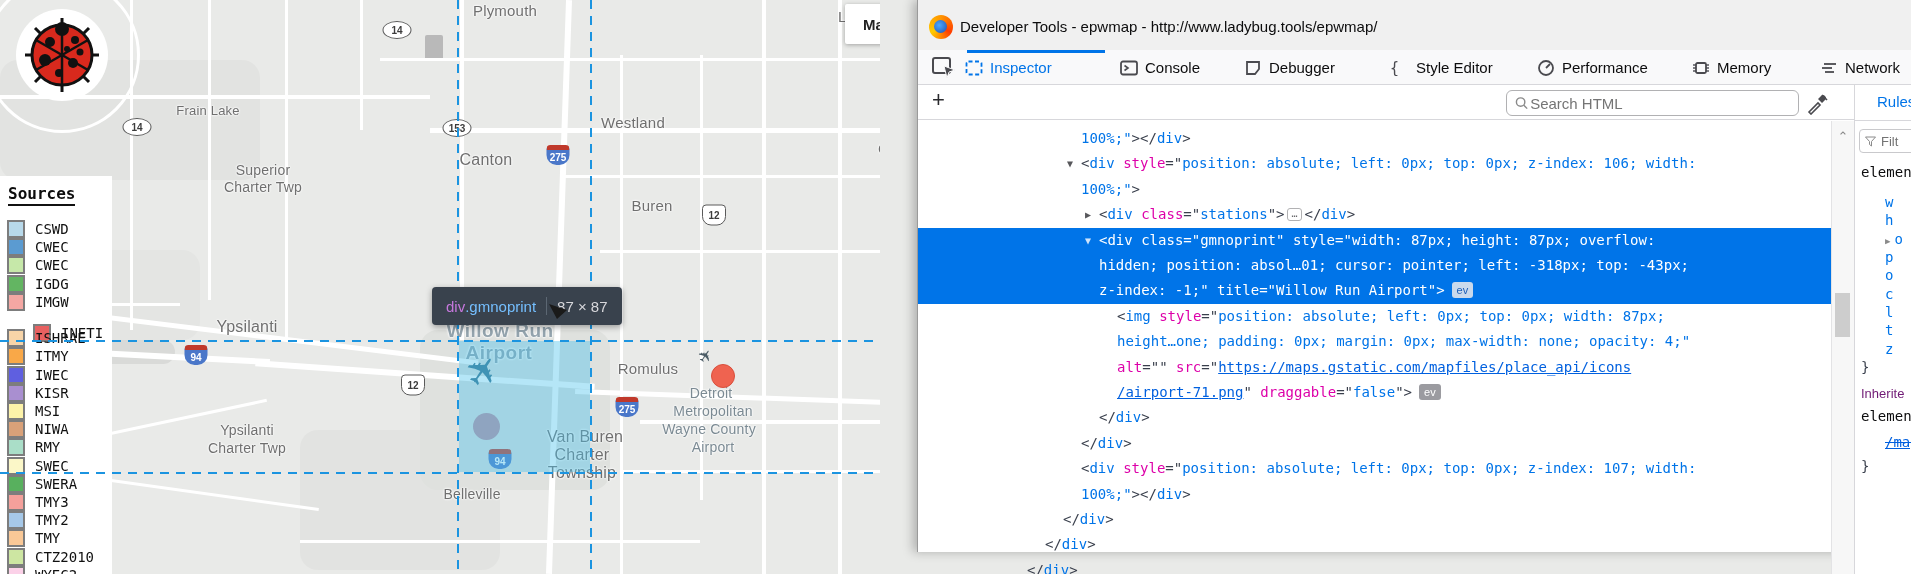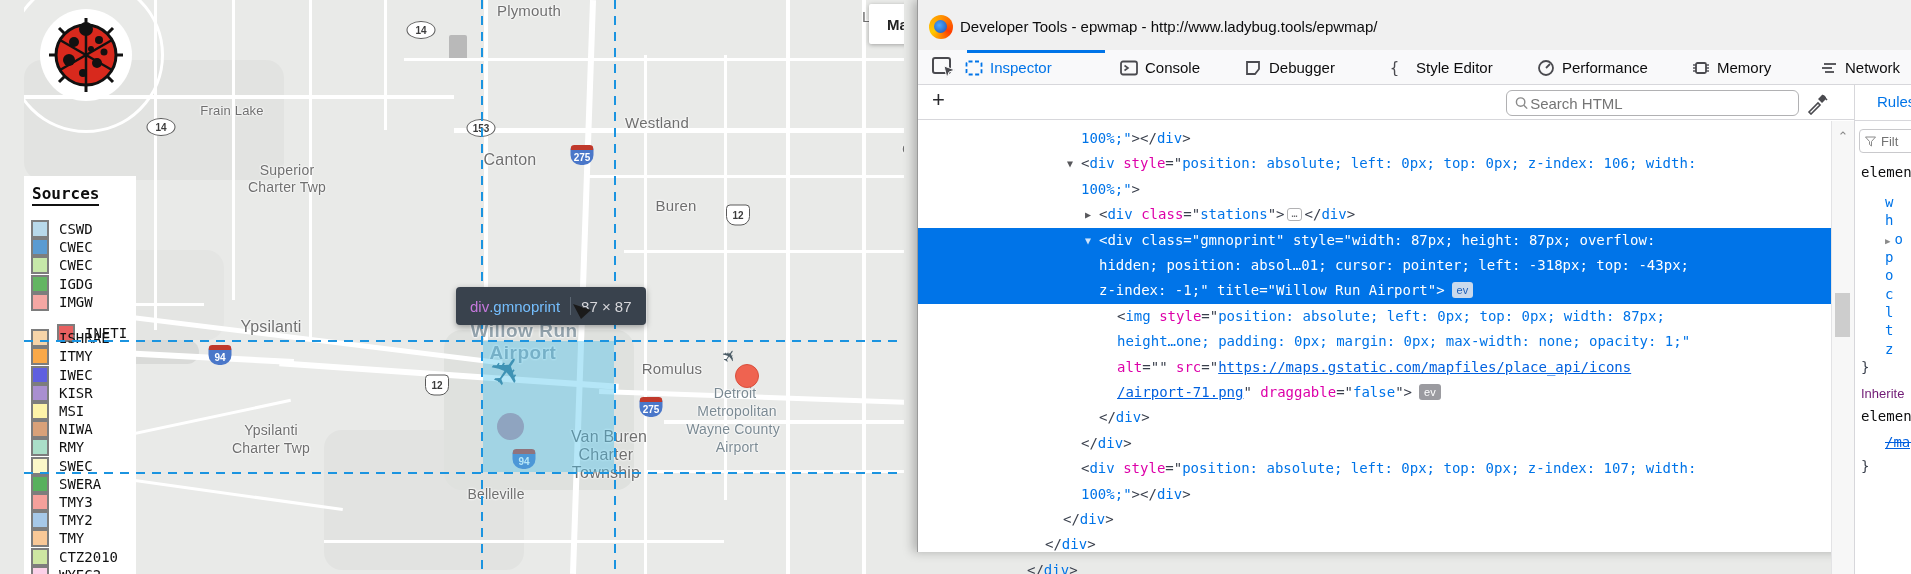--- a/index.html
+++ b/index.html
@@ -1,19 +1,19 @@
 <!DOCTYPE html>
 <html><head>
 <meta charset="utf-8">
 <style>
   html,body{margin:0;padding:0;}
   body{width:1911px;height:574px;overflow:hidden;position:relative;
        font-family:"Liberation Sans",sans-serif;background:#e9eae8;}
   
-  #map{position:absolute;left:0;top:0;width:880px;height:574px;background:#e9eae8;overflow:hidden;margin-left:24px;}
+  #map{position:absolute;left:0;top:0;width:880px;height:574px;background:#e9eae8;overflow:hidden;}
   .patch{position:absolute;border-radius:18px;}
   .road{position:absolute;background:#ffffff;}
   .maplabel{position:absolute;color:#6f6f6f;white-space:nowrap;
     text-shadow:0 0 2px #fff,0 0 2px #fff,0 0 3px #fff;letter-spacing:.2px;}
   .maplabel.air{color:#93a3ad;font-weight:bold;letter-spacing:.5px;}
   .maplabel.air2{color:#7b8a93;}
   .shield{position:absolute;transform:translate(-50%,-50%);display:flex;align-items:center;justify-content:center;
     font-size:10px;font-weight:bold;color:#3c3c3c;background:#fff;}
   .shield.oval{width:27px;height:16px;border:1.5px solid #5a5a5a;border-radius:50%;}
   .shield.us{width:22px;height:19px;border:1.5px solid #5a5a5a;border-radius:4px 4px 9px 9px;}
@@ -438,21 +438,21 @@
 
   <div id="markup">
       <div class="mline" style="top: 5px; position: absolute; left: 0px; right: 0px; padding-left: 163px;"><span class="tk-v">100%;"</span><span class="tk-p">&gt;&lt;/</span><span class="tk-k">div</span><span class="tk-p">&gt;</span></div>
       <div class="mline" style="top: 30.4px; position: absolute; left: 0px; right: 0px; padding-left: 163px;"><span class="marrow" style="left: 145px;">▼</span><span class="tk-p">&lt;</span><span class="tk-k">div</span><span class="tk-p"> </span><span class="tk-a">style</span><span class="tk-p">="</span><span class="tk-v">position: absolute; left: 0px; top: 0px; z-index: 106; width:</span></div>
       <div class="mline" style="top: 55.8px; position: absolute; left: 0px; right: 0px; padding-left: 163px;"><span class="tk-v">100%;"</span><span class="tk-p">&gt;</span></div>
       <div class="mline" style="top: 81.2px; position: absolute; left: 0px; right: 0px; padding-left: 181px;"><span class="marrow" style="left: 163px;">▶</span><span class="tk-p">&lt;</span><span class="tk-k">div</span><span class="tk-p"> </span><span class="tk-a">class</span><span class="tk-p">="</span><span class="tk-v">stations</span><span class="tk-p">"&gt;</span><span class="tk-d">…</span><span class="tk-p">&lt;/</span><span class="tk-k">div</span><span class="tk-p">&gt;</span></div>
       <div class="mline sel" style="top: 106.6px; position: absolute; left: 0px; right: 0px; padding-left: 181px;"><span class="marrow" style="left: 163px;">▼</span><span class="tk-p">&lt;</span><span class="tk-k">div</span><span class="tk-p"> </span><span class="tk-a">class</span><span class="tk-p">="</span><span class="tk-v">gmnoprint</span><span class="tk-p">" </span><span class="tk-a">style</span><span class="tk-p">="</span><span class="tk-v">width: 87px; height: 87px; overflow:</span></div>
       <div class="mline sel" style="top: 132px; position: absolute; left: 0px; right: 0px; padding-left: 181px;"><span class="tk-v">hidden; position: absol…01; cursor: pointer; left: -318px; top: -43px;</span></div>
       <div class="mline sel" style="top: 157.4px; position: absolute; left: 0px; right: 0px; padding-left: 181px;"><span class="tk-v">z-index: -1;"</span><span class="tk-p"> </span><span class="tk-a">title</span><span class="tk-p">="</span><span class="tk-v">Willow Run Airport</span><span class="tk-p">"&gt;</span><span class="tk-e">ev</span></div>
       <div class="mline" style="top: 182.8px; position: absolute; left: 0px; right: 0px; padding-left: 199px;"><span class="tk-p">&lt;</span><span class="tk-k">img</span><span class="tk-p"> </span><span class="tk-a">style</span><span class="tk-p">="</span><span class="tk-v">position: absolute; left: 0px; top: 0px; width: 87px;</span></div>
-      <div class="mline" style="top: 208.2px; position: absolute; left: 0px; right: 0px; padding-left: 199px;"><span class="tk-v">height…one; padding: 0px; margin: 0px; max-width: none; opacity: 1;"</span></div>
+      <div class="mline" style="top: 208.2px; position: absolute; left: 0px; right: 0px; padding-left: 199px;"><span class="tk-v">height…one; padding: 0px; margin: 0px; max-width: none; opacity: 4;"</span></div>
       <div class="mline" style="top: 233.6px; position: absolute; left: 0px; right: 0px; padding-left: 199px;"><span class="tk-a">alt</span><span class="tk-p">="" </span><span class="tk-a">src</span><span class="tk-p">="</span><span class="tk-u">https://maps.gstatic.com/mapfiles/place_api/icons</span></div>
       <div class="mline" style="top: 259px; position: absolute; left: 0px; right: 0px; padding-left: 199px;"><span class="tk-u">/airport-71.png</span><span class="tk-p">" </span><span class="tk-a">draggable</span><span class="tk-p">="</span><span class="tk-v">false</span><span class="tk-p">"&gt;</span><span class="tk-e">ev</span></div>
       <div class="mline" style="top: 284.4px; position: absolute; left: 0px; right: 0px; padding-left: 181px;"><span class="tk-p">&lt;/</span><span class="tk-k">div</span><span class="tk-p">&gt;</span></div>
       <div class="mline" style="top: 309.8px; position: absolute; left: 0px; right: 0px; padding-left: 163px;"><span class="tk-p">&lt;/</span><span class="tk-k">div</span><span class="tk-p">&gt;</span></div>
       <div class="mline" style="top: 335.2px; position: absolute; left: 0px; right: 0px; padding-left: 163px;"><span class="tk-p">&lt;</span><span class="tk-k">div</span><span class="tk-p"> </span><span class="tk-a">style</span><span class="tk-p">="</span><span class="tk-v">position: absolute; left: 0px; top: 0px; z-index: 107; width:</span></div>
       <div class="mline" style="top: 360.6px; position: absolute; left: 0px; right: 0px; padding-left: 163px;"><span class="tk-v">100%;"</span><span class="tk-p">&gt;&lt;/</span><span class="tk-k">div</span><span class="tk-p">&gt;</span></div>
       <div class="mline" style="top: 386px; position: absolute; left: 0px; right: 0px; padding-left: 145px;"><span class="tk-p">&lt;/</span><span class="tk-k">div</span><span class="tk-p">&gt;</span></div>
       <div class="mline" style="top: 411.4px; position: absolute; left: 0px; right: 0px; padding-left: 127px;"><span class="tk-p">&lt;/</span><span class="tk-k">div</span><span class="tk-p">&gt;</span></div>
       <div class="mline" style="top: 436.8px; position: absolute; left: 0px; right: 0px; padding-left: 109px;"><span class="tk-p">&lt;/</span><span class="tk-k">div</span><span class="tk-p">&gt;</span></div>
     </div>

